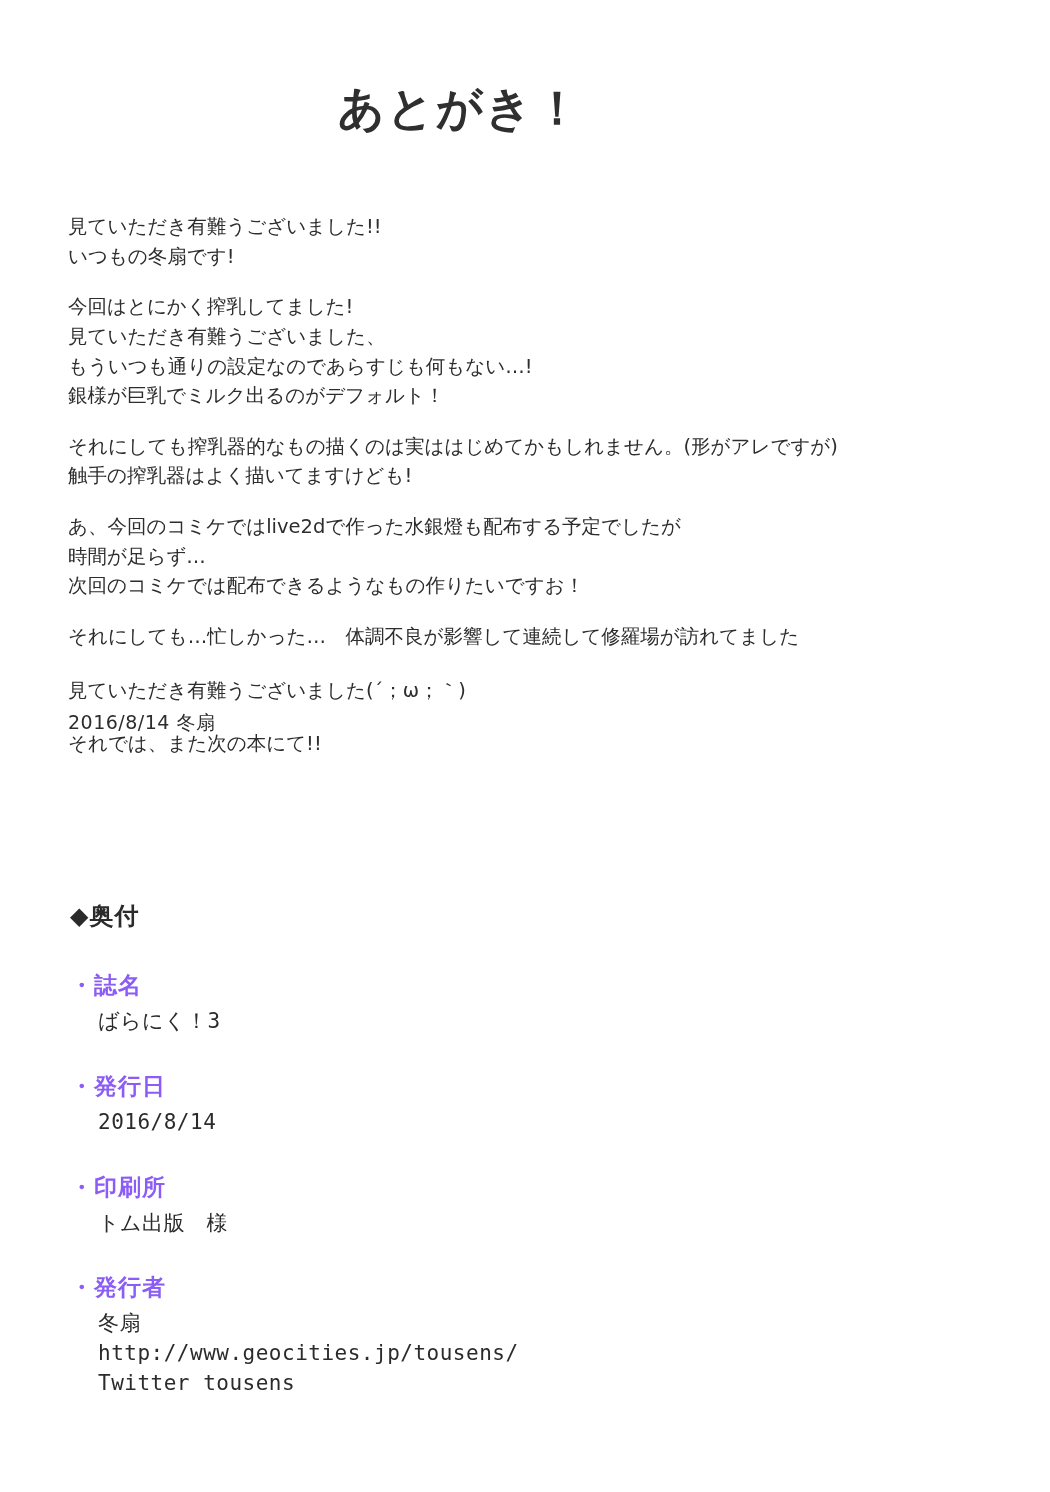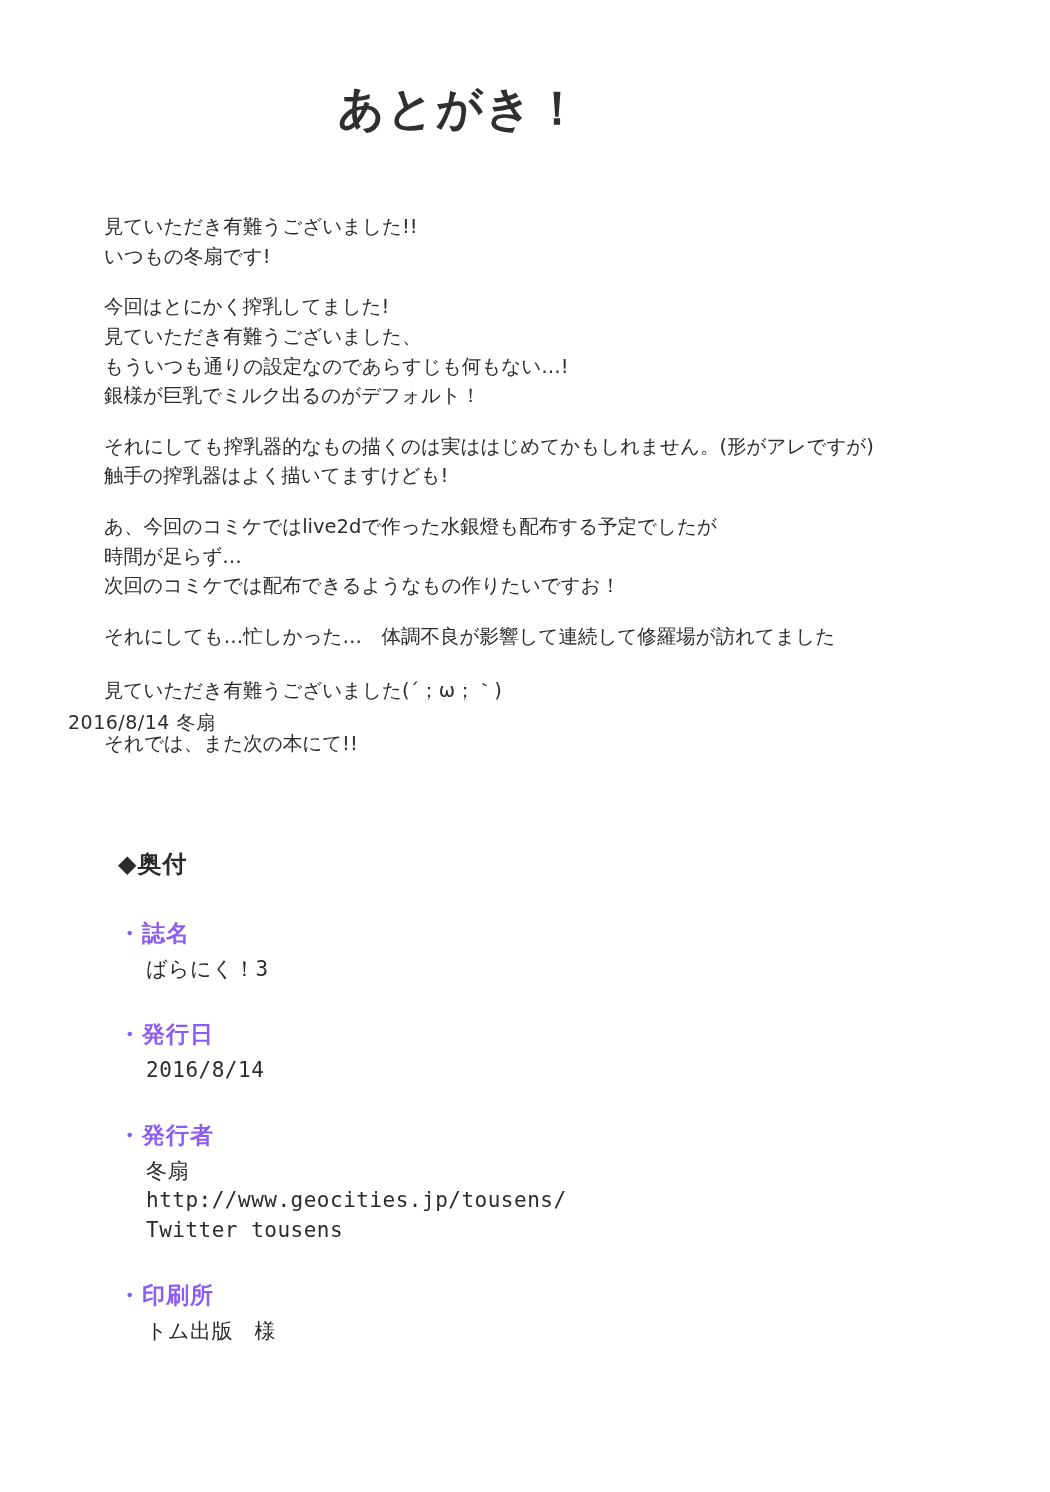--- a/index.html
+++ b/index.html
@@ -43,41 +43,39 @@
     color: #2d2d2d;
   }
   .afterword .para {
     margin-bottom: 21px;
   }
   .afterword .para:last-child {
     margin-bottom: 0;
   }
   .afterword .line {
     white-space: pre-wrap;
-    margin-left: 36px;
   }
   .afterword .para.single {
     margin-bottom: 24px;
   }
 
   .signature {
     position: absolute;
     top: 710px;
     left: 68px;
     font-size: 19px;
     color: #2d2d2d;
     letter-spacing: 0.5px;
   }
 
   .colophon {
     position: absolute;
-    top: 848px;
+    top: 900px;
     left: 70px;
     width: 900px;
-    margin-left: 48px;
   }
   .colophon-heading {
     font-size: 24px;
     font-weight: bold;
     color: #2b2b2b;
     margin-bottom: 38px;
     letter-spacing: 1px;
   }
   .col-block {
     margin-bottom: 34px;
@@ -152,29 +150,29 @@
     </div>
 
     <div class="col-block">
       <div class="col-label">・発行日</div>
       <div class="col-value">
         <div class="v-line">2016/8/14</div>
       </div>
     </div>
 
     <div class="col-block">
+      <div class="col-label">・印刷所</div>
+      <div class="col-value">
+        <div class="v-line">トム出版　様</div>
+      </div>
+    </div>
+
+    <div class="col-block">
       <div class="col-label">・発行者</div>
       <div class="col-value">
         <div class="v-line">冬扇</div>
         <div class="v-line">http://www.geocities.jp/tousens/</div>
         <div class="v-line">Twitter tousens</div>
       </div>
     </div>
-
-    <div class="col-block">
-      <div class="col-label">・印刷所</div>
-      <div class="col-value">
-        <div class="v-line">トム出版　様</div>
-      </div>
-    </div>
   </div>
 
 </div>
 
 </body></html>

